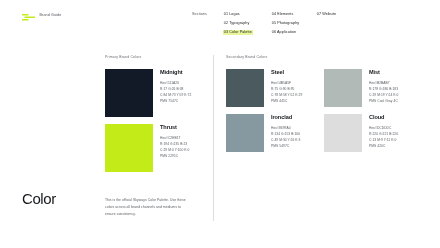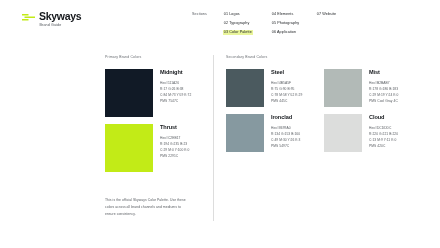--- a/index.html
+++ b/index.html
@@ -196,21 +196,20 @@
 
 <div class="header">
 
   <div class="brand">
     <svg class="logo-mark" viewBox="0 0 26 18">
       <rect x="0" y="2" width="13" height="3" fill="#C2EB17"></rect>
       <rect x="5" y="7" width="21" height="3" fill="#C2EB17"></rect>
       <rect x="0" y="12" width="13" height="3" fill="#C2EB17"></rect>
     </svg>
     <span class="brand-text">
-      <span class="brand-name">Skyways</span>
       <span class="brand-sub">Brand Guide</span>
     </span>
   </div>
 
   <nav class="nav">
     <div class="nav-label">Sections</div>
 
     <div class="nav-col c1">
       <div class="nav-item">01 Logos</div>
       <div class="nav-item">02 Typography</div>
@@ -309,16 +308,16 @@
           </div>
         </div>
       </div>
 
     </div>
   </section>
 </div>
 
 <div class="footer">
   <h1 class="page-title">
-    <br>
+    <span>Color</span><br>
   </h1>
   <p class="caption">This is the official Skyways Color Palette. Use these colors across all brand channels and mediums to ensure consistency.</p>
 </div>
 
 </body></html>

